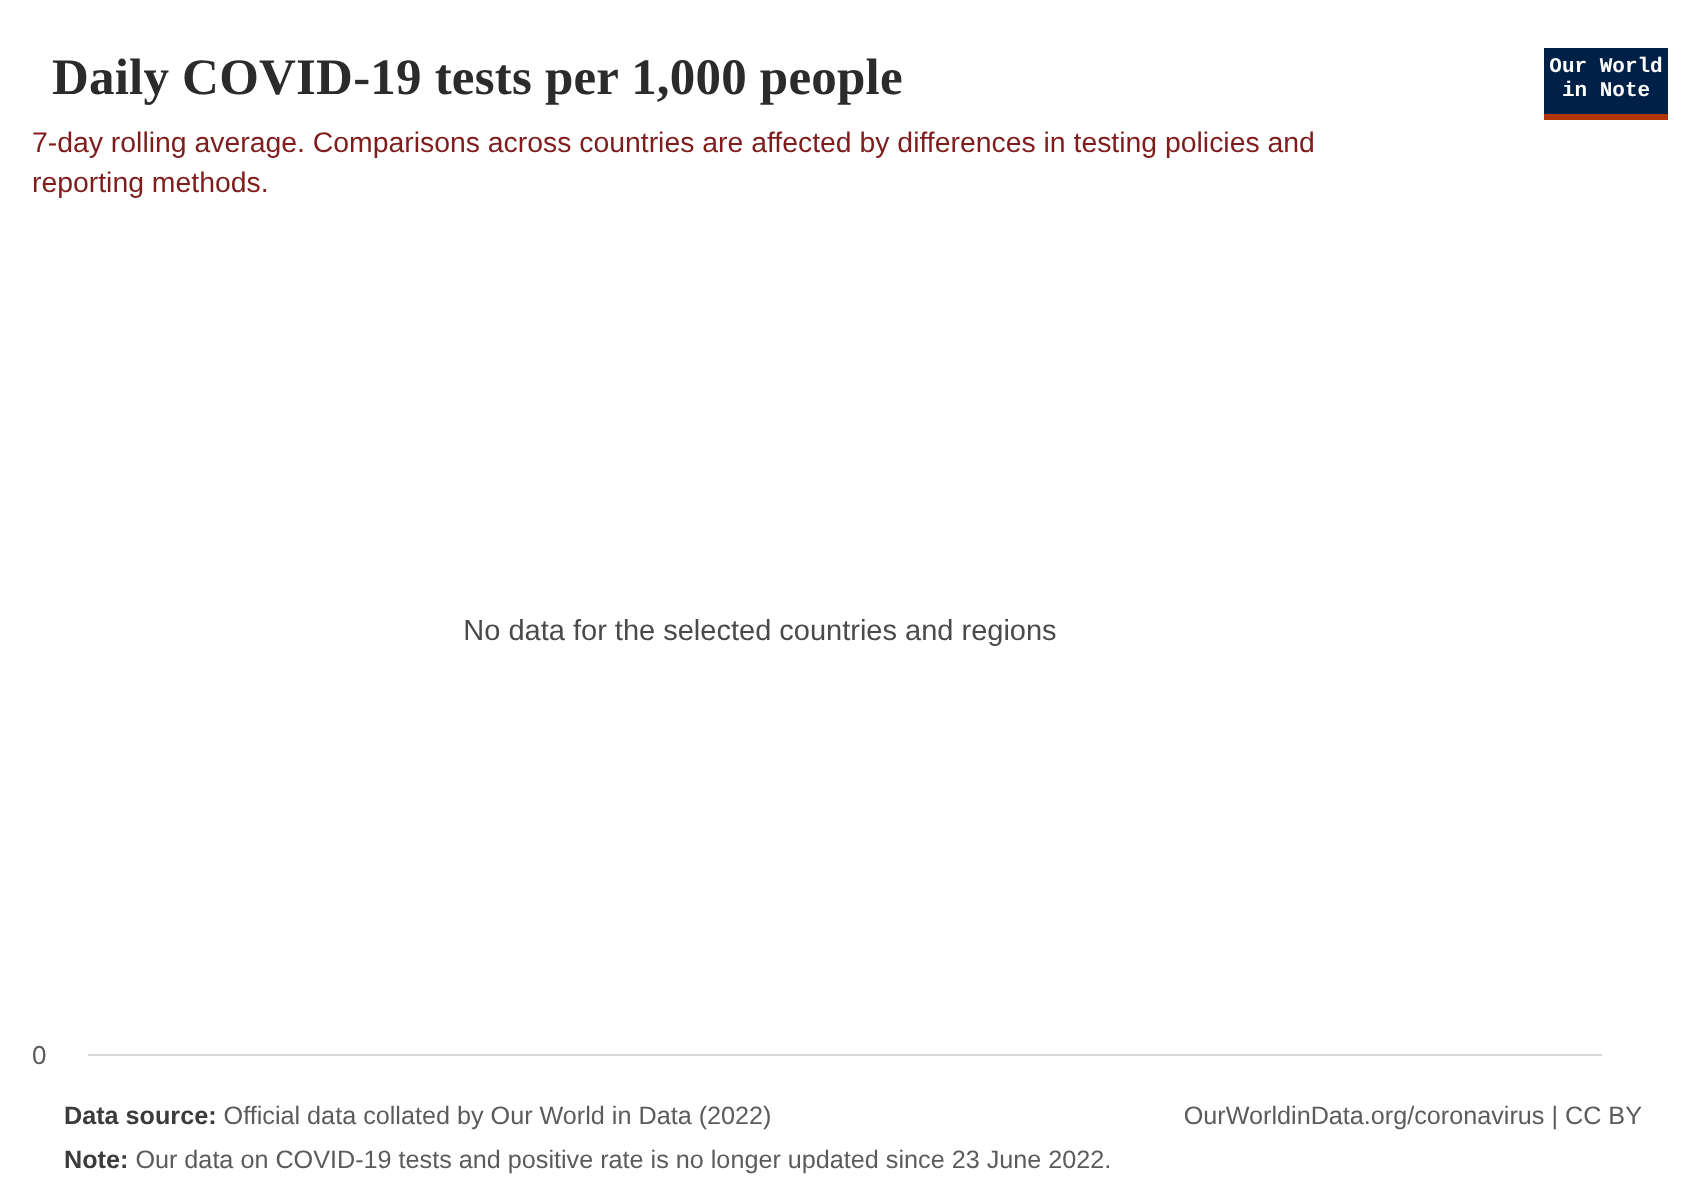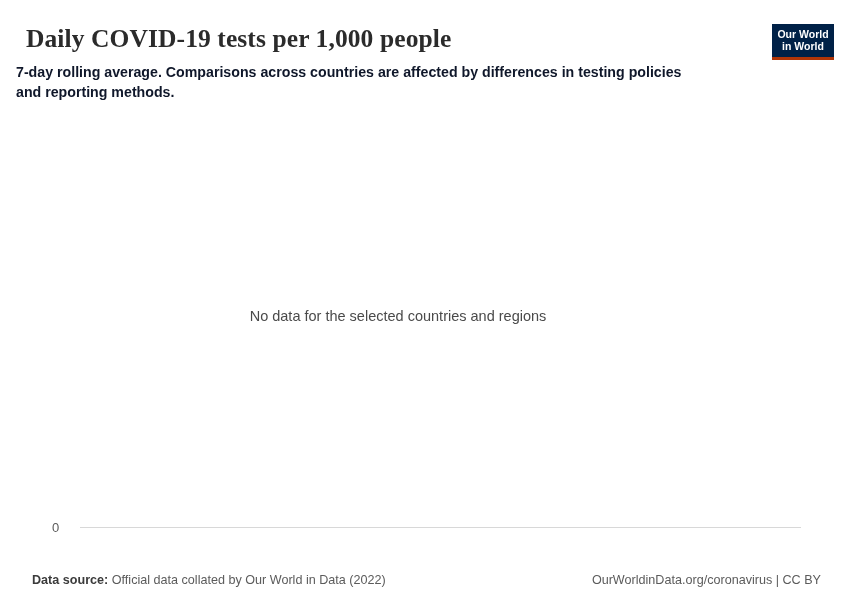--- a/index.html
+++ b/index.html
@@ -32,56 +32,54 @@
     font-weight: 700;
     color: #2b2b2b;
     letter-spacing: 0.1px;
     margin: 10px;
     line-height: 1.15;
   }
   .chart-subtitle {
     margin: 8px 0 0 0;
     font-size: 14.2px;
     line-height: 1.38;
-    color: #0f172a;
+    color: #7f1d1d;
     max-width: 668px;
     font-family: "Liberation Sans", sans-serif;
-    font-weight: bold;
   }
 
   
   .owid-logo {
     position: absolute;
     top: 0px;
     right: 0px;
     width: 62px;
     height: 36px;
     background: #002147;
     color: #ffffff;
-    font-family: Liberation Sans, sans-serif;
+    font-family: Liberation Mono, monospace;
     font-size: 10.5px;
     font-weight: 700;
     line-height: 1.12;
     text-align: center;
     padding-top: 5px;
     box-sizing: border-box;
     border-bottom: 3px solid #b13507;
   }
   .owid-logo span {
     display: block;
   }
 
   
   .plot-area {
     position: absolute;
     left: 16px;
     right: 16px;
     top: 104px;
     bottom: 72px;
-    margin-left: 36px;
   }
   .no-data-msg {
     position: absolute;
     top: 50%;
     left: 0;
     right: 0;
     transform: translateY(-50%);
     text-align: center;
     font-size: 14.5px;
     color: #4a4a4a;
@@ -140,31 +138,35 @@
 <body>
 
 <div class="page">
 
   <div class="header">
     <h1 class="chart-title">Daily COVID-19 tests per 1,000 people</h1>
     <p class="chart-subtitle">7-day rolling average. Comparisons across countries are affected by differences in testing policies and reporting methods.</p>
 
     <div class="owid-logo">
       <span>Our World</span>
-      <span>in World</span>
+      <span>in Note</span>
     </div>
   </div>
 
   <div class="plot-area">
     <div class="no-data-msg">No data for the selected countries and regions</div>
     <div class="axis-zero-line"></div>
     <div class="axis-zero-label">0</div>
   </div>
 
   <div class="footer">
     <div class="footer-row">
       <b>Data source:</b>
       <span>Official data collated by Our World in Data (2022)</span>
       <span class="footer-right">OurWorldinData.org/coronavirus | CC BY</span>
     </div>
+    <div class="footer-row footer-note">
+      <b>Note:</b>
+      <span>Our data on COVID-19 tests and positive rate is no longer updated since 23 June 2022.</span>
+    </div>
   </div>
 
 </div>
 
 </body></html>

